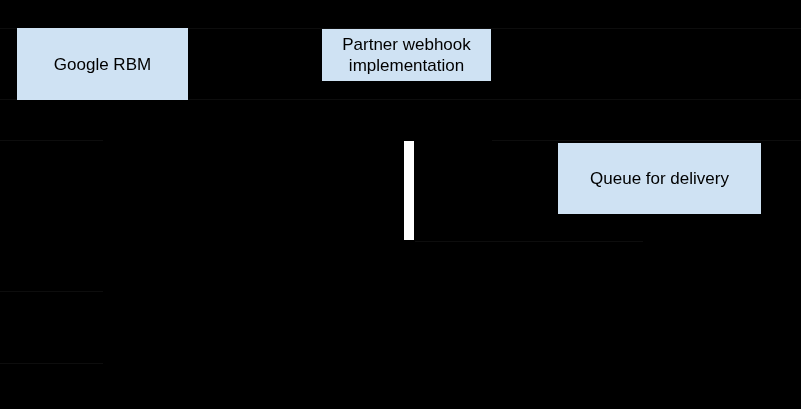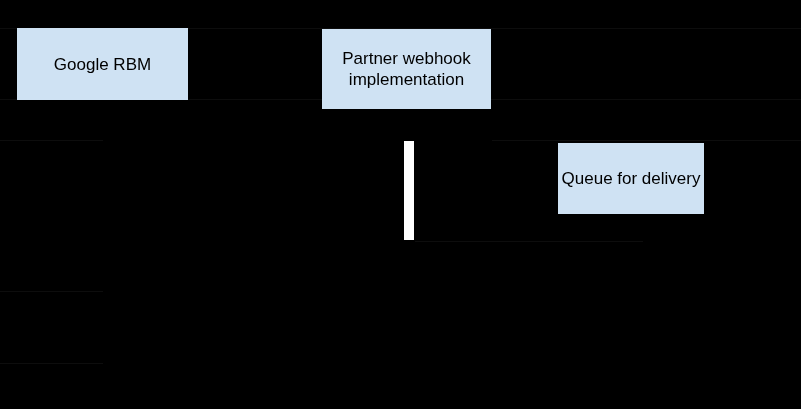--- a/index.html
+++ b/index.html
@@ -34,22 +34,22 @@
     color: var(--node-text);
     display: flex;
     align-items: center;
     justify-content: center;
     text-align: center;
     font-size: 17px;
     line-height: 21px;
     z-index: 2;
   }
   .node-google   { left: 17px;  top: 28px;  width: 171px; height: 72px; }
-  .node-partner  { left: 322px; top: 29px;  width: 169px; height: 80px; padding: 0 17px; box-sizing: border-box; }
-  .node-queue    { left: 558px; top: 143px; width: 146px; height: 71px; }
+  .node-partner  { left: 322px; top: 29px;  width: 169px; height: 52px; padding: 0 17px; box-sizing: border-box; }
+  .node-queue    { left: 558px; top: 143px; width: 203px; height: 71px; }
   .node-handle   { left: 564px; top: 292px; width: 171px; height: 71px; }
   .activation-bar {
     position: absolute;
     left: 404px;
     top: 141px;
     width: 10px;
     height: 99px;
     background: var(--activation);
     z-index: 2;
   }

